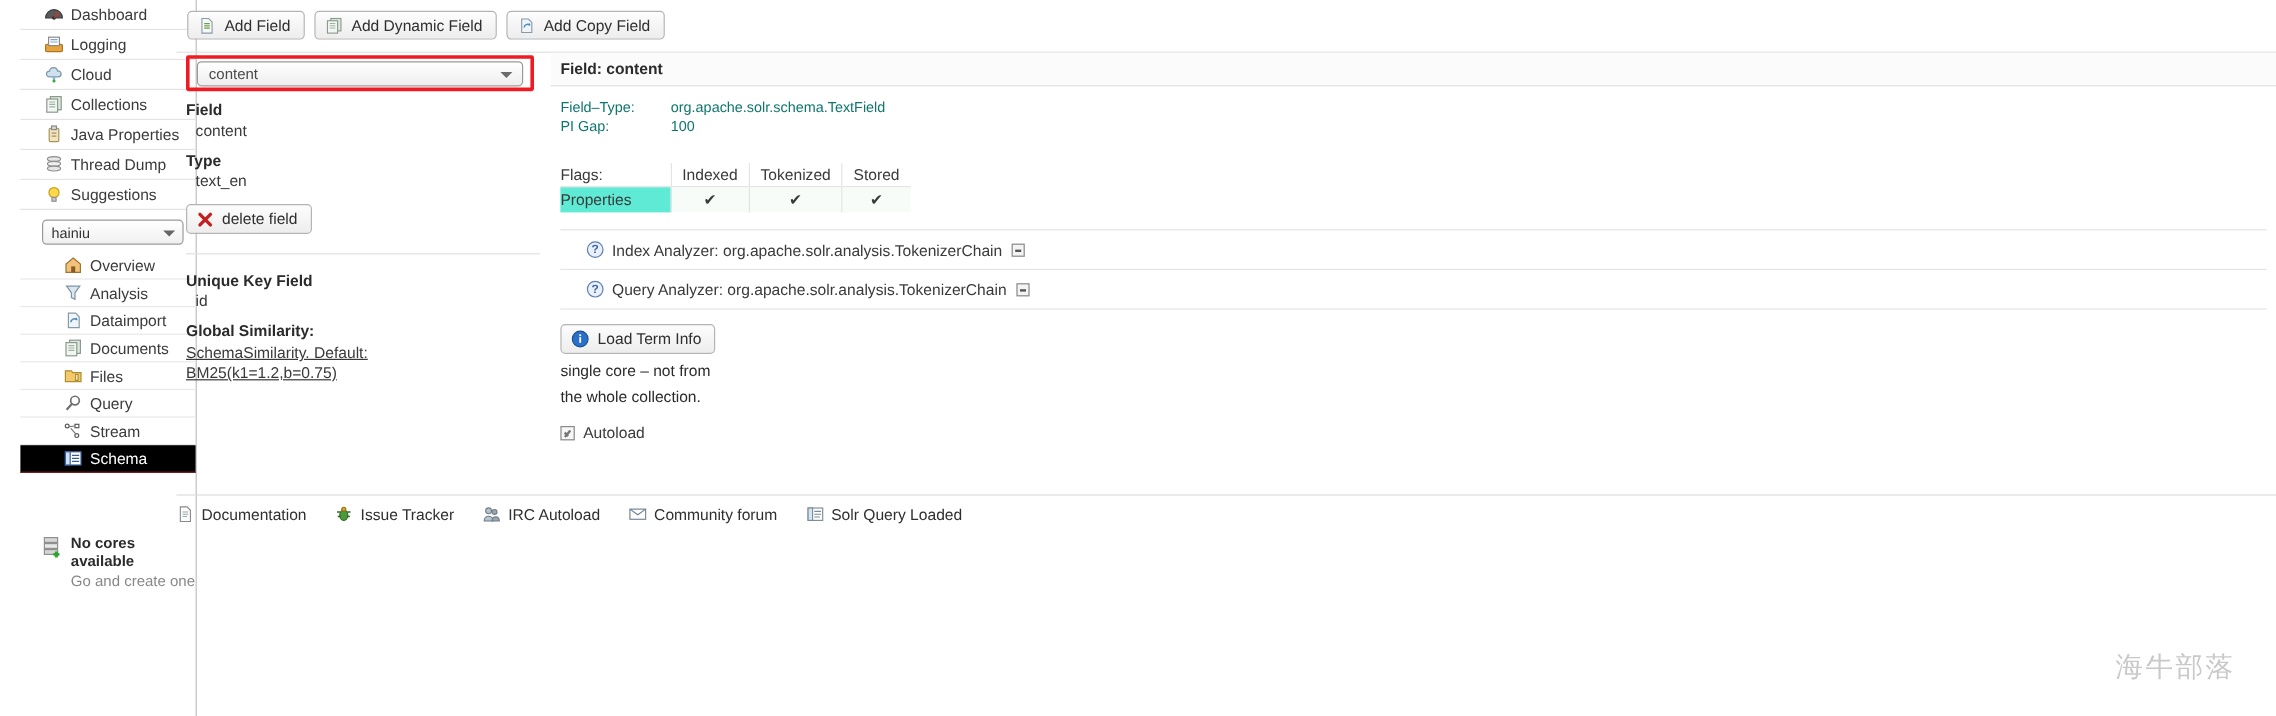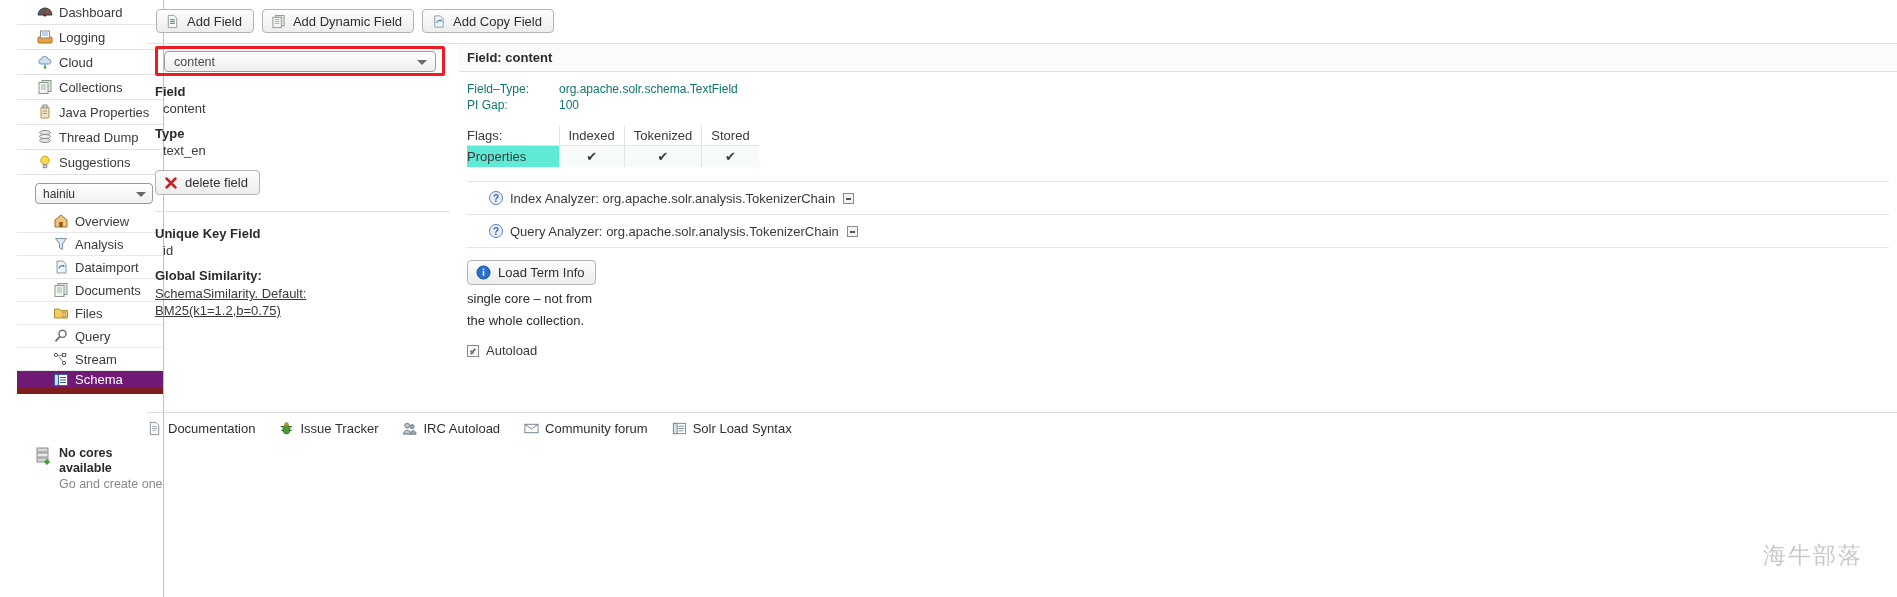--- a/index.html
+++ b/index.html
@@ -61,23 +61,23 @@
   }
 
   .nav-sub { margin: 2px 0 0 0; padding: 0; list-style: none; }
   .nav-sub .nav-item {
     padding-left: 36px;
     height: 23px;
     border-bottom: 1px solid #e8e8e8;
     font-size: 13px;
   }
   .nav-sub .nav-item.active {
-    background: #701a75;
+    background: #000000;
     color: #ffffff;
-    border-bottom: 6px solid #7f1d1d;
+    border-bottom: 1px solid #7f1d1d;
   }
 
   
   #no-cores {
     position: absolute; left: 0; bottom: 105px;
     width: 147px;
     padding-left: 18px;
     display: flex; align-items: flex-start;
   }
   #no-cores .nc-ico { width: 18px; height: 22px; margin-right: 6px; flex: 0 0 18px; }
@@ -164,21 +164,21 @@
     display: flex; align-items: center;
     padding-left: 8px;
     font-size: 13px; font-weight: bold; color: #2b2b2b;
     background: #fbfbfb;
   }
   #fld-body { padding: 9px 0 0 8px; }
   .kv { display: flex; font-size: 12px; color: #0f766e; line-height: 16px; }
   .kv .k { width: 92px; flex: 0 0 92px; }
   .kv .v { }
 
-  table.flags { border-collapse: collapse; margin-top: 13px; }
+  table.flags { border-collapse: collapse; margin-top: 23px; }
   table.flags td, table.flags th {
     font-size: 13px; font-weight: normal; color: #3a3a3a;
     text-align: center;
     padding: 2px 9px;
     border-left: 1px solid #e4e4e4;
   }
   table.flags td.lbl, table.flags th.lbl {
     text-align: left; border-left: none;
     width: 92px; padding-left: 0;
   }
@@ -629,19 +629,19 @@
         <span>Community forum</span>
       </div>
       <div class="f-link">
         <span class="bi">
           <svg width="15" height="15" viewBox="0 0 16 16">
               <rect x="1.5" y="2.5" width="13" height="11" fill="#fff" stroke="#7a8a9a"></rect>
               <rect x="1.5" y="2.5" width="4" height="11" fill="#d7e3ef" stroke="#7a8a9a"></rect>
               <path d="M7 5.5h6M7 8h6M7 10.5h5" stroke="#7a8a9a"></path>
             </svg>
         </span>
-        <span>Solr Load Syntax</span>
+        <span>Solr Query Loaded</span>
       </div>
     </div>
 
     <div id="watermark">海牛部落</div>
   </div>
 </div>
 
 </body></html>

